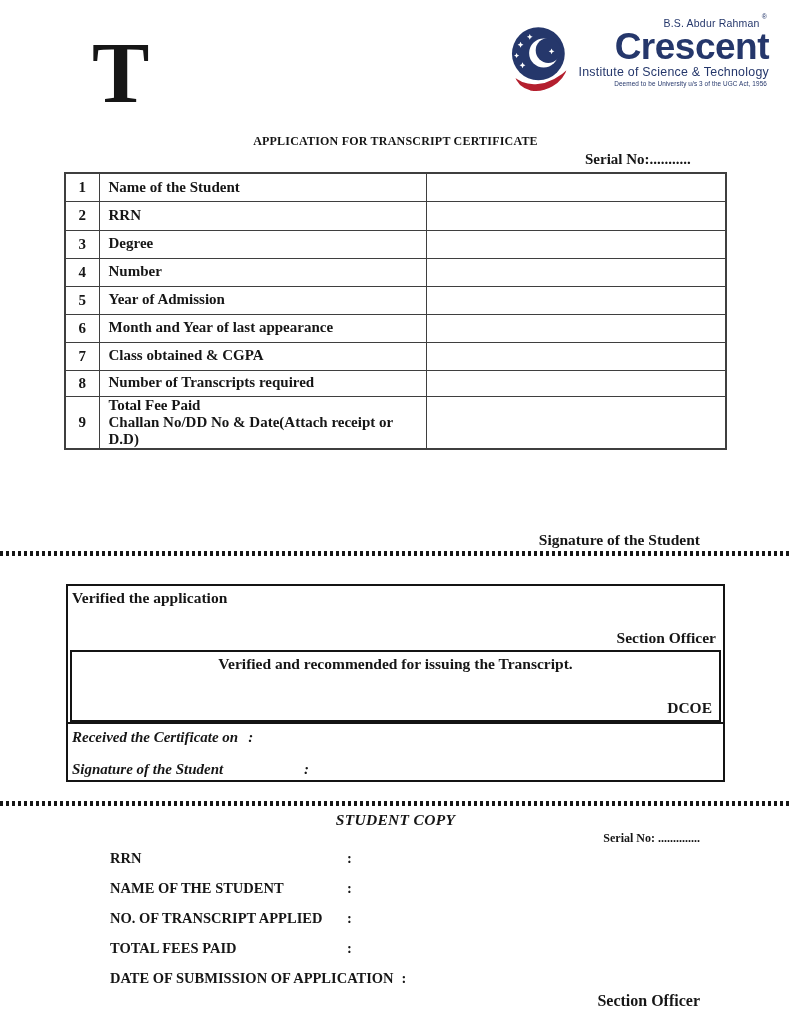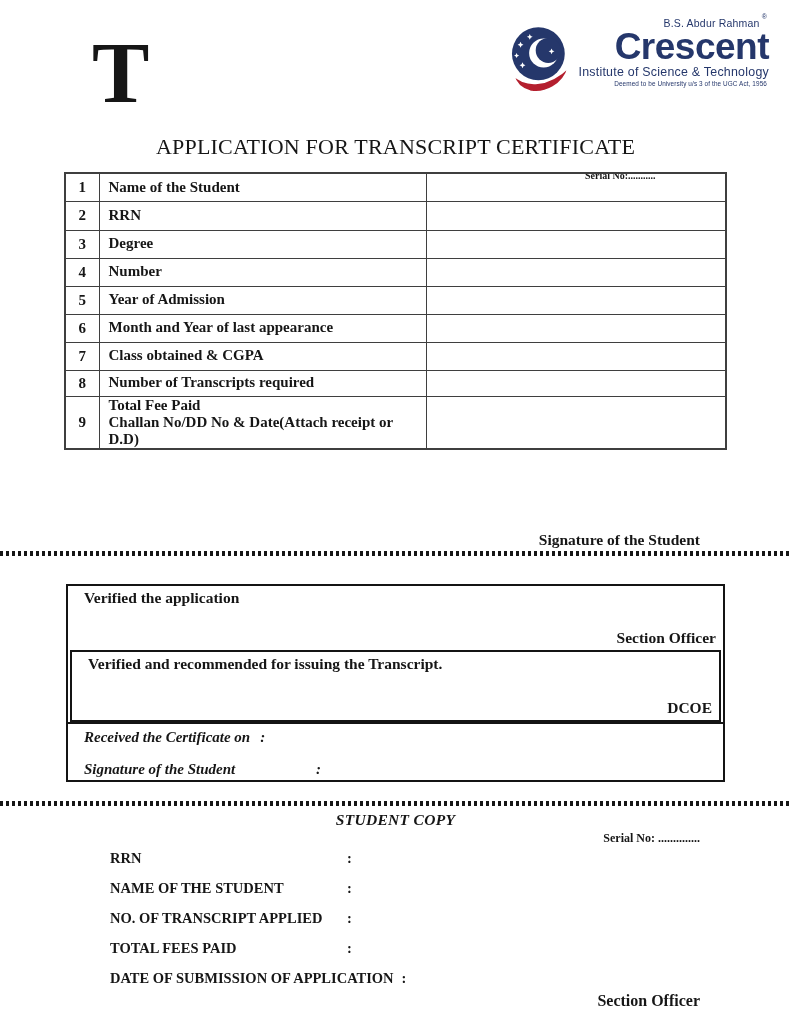--- a/index.html
+++ b/index.html
@@ -25,23 +25,23 @@
     font-family:"Liberation Sans","DejaVu Sans",sans-serif; color:var(--navy); }
   .logo-tm { font-size:10.5px; letter-spacing:0.2px; margin-bottom:1px; padding-right:4px; }
   .logo-tm sup { font-size:7px; position:relative; top:-3px; left:2px; }
   .logo-name { font-size:37px; font-weight:bold; line-height:0.92; letter-spacing:-0.5px; }
   .logo-sub { font-size:12.4px; letter-spacing:0.25px; margin-top:1px; }
   .logo-tagline { font-size:6.4px; letter-spacing:0.1px; margin-top:1px; padding-right:2px; }
 
   
   .title {
     position:absolute; top:134px; left:0; width:100%;
-    text-align:center; font-size:22px; font-weight:normal; letter-spacing:0.2px;
-  }
-  .serial-top { position:absolute; top:151px; left:585px; font-size:10px; font-weight:bold;margin-top:19px; }
+    text-align:center; font-size:12px; font-weight:bold; letter-spacing:0.2px;
+  }
+  .serial-top { position:absolute; top:151px; left:585px; font-size:15px; font-weight:bold; }
 
   
   table.app-table {
     position:absolute; left:64px; top:172px; width:663px;
     border-collapse:collapse; table-layout:fixed;
   }
   table.app-table td { border:1.5px solid #3f3f3f; vertical-align:middle; }
   table.app-table { border:2px solid #3f3f3f; }
   td.cell-no { text-align:center; font-weight:bold; font-size:15px; }
   td.cell-label { padding-left:9px; font-weight:bold; font-size:15px; line-height:1.15; }
@@ -52,25 +52,25 @@
   .sig-student { position:absolute; top:531px; right:91px; font-size:15.5px; font-weight:bold; }
   .dotted { position:absolute; left:0; width:791px; height:5px;
     background:repeating-linear-gradient(90deg,#151515 0 3px,transparent 3px 6px); }
   .dotted-1 { top:551px; }
   .dotted-2 { top:801px; }
 
   
   .office-heading { position:absolute; top:560px; left:0; width:100%; text-align:center;
     font-size:15px; font-weight:bold; }
   .office-box { position:absolute; left:66px; top:584px; width:659px; border:2px solid #141414; }
-  .office-sec { position:relative; padding:3px 16px; }
+  .office-sec { position:relative; padding:3px 4px; }
   .office-sec .sec-text { font-size:15.5px; font-weight:bold; }
   .office-sec .sec-signoff { position:absolute; right:7px; bottom:3px; font-size:15.5px; font-weight:bold; }
   .office-sec1 { height:64px; }
-  .office-sec2 { height:72px; border:2px solid #141414; margin:0 2px; }
+  .office-sec2 { height:72px; border:2px solid #141414; margin:0 2px;text-align:center; }
   .office-sec3 { height:58px; border-top:2px solid #141414; padding-top:5px;font-style:italic; }
   .office-line { display:flex; font-size:15px; font-weight:bold; }
   .office-line.l2 { margin-top:15px; }
   .office-line .lbl.fixed { min-width:222px; }
   .office-line .colon { margin-left:10px; }
 
   
   .student-heading { position:absolute; top:811px; left:0; width:100%; text-align:center;
     font-size:15.5px; font-weight:bold; letter-spacing:0.3px;font-style:italic; }
   .serial-student { position:absolute; top:831px; right:91px; font-size:12px; font-weight:bold; }

